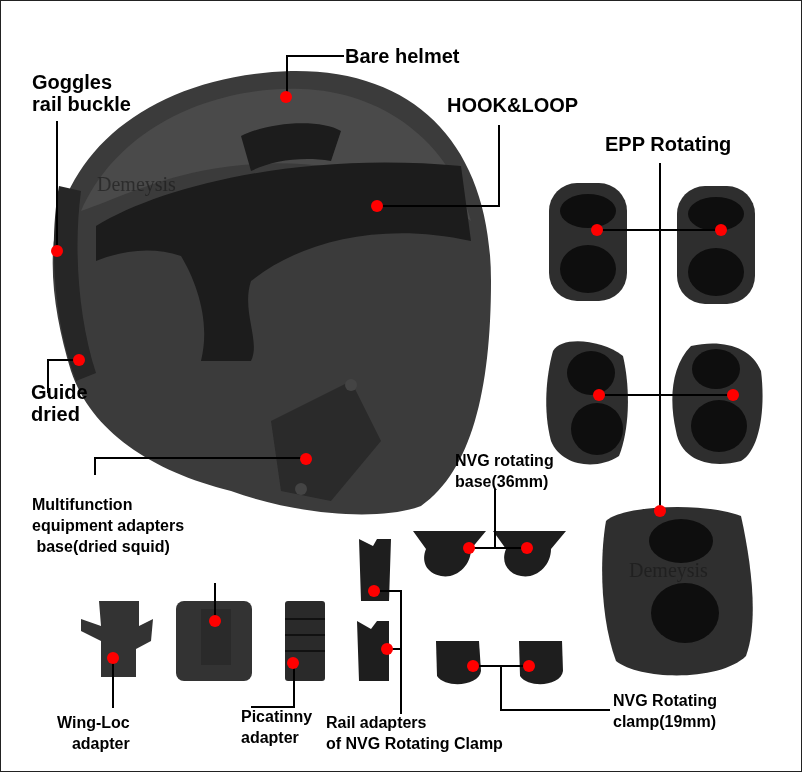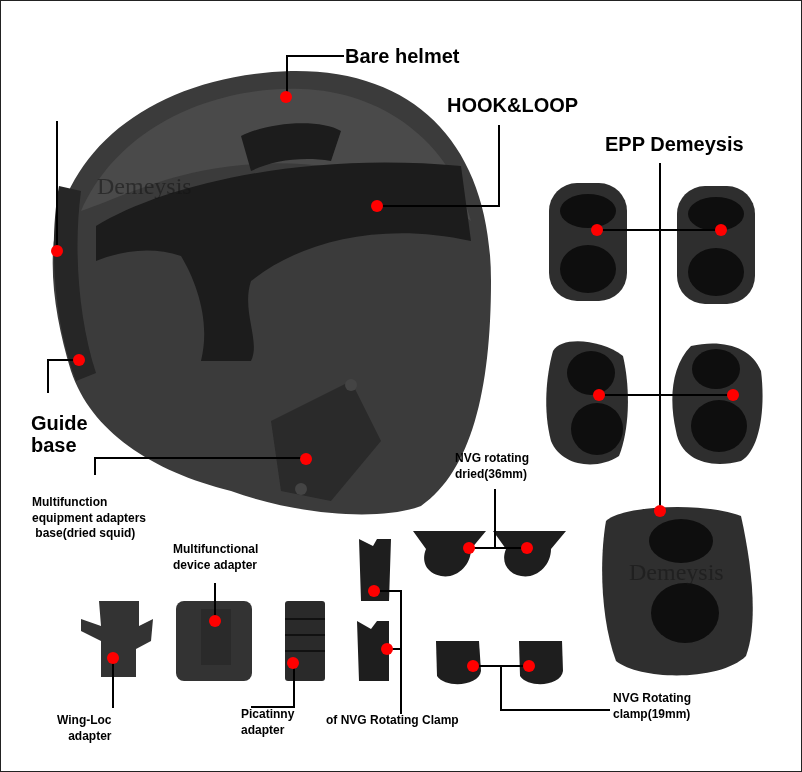--- a/index.html
+++ b/index.html
@@ -1,23 +1,23 @@
 <!DOCTYPE html>
 <html><head>
 <meta charset="utf-8">
 <style>
   html,body{margin:0;padding:0;background:#fff;}
   body{width:802px;height:772px;position:relative;overflow:hidden;font-family:"Liberation Sans",sans-serif;}
   .frame{position:absolute;left:0;top:0;width:800px;height:770px;border:1px solid #222;background:#fff;}
   .lbl{position:absolute;font-weight:bold;color:#000;line-height:1.12;white-space:nowrap;}
   .big{font-size:20px;}
-  .mid{font-size:12px;}
+  .mid{font-size:16px;}
   .line{position:absolute;background:#000;}
   .dot{position:absolute;width:12px;height:12px;border-radius:50%;background:#ff0000;margin-left:-6px;margin-top:-6px;}
-  .wm{position:absolute;font-family:"Liberation Serif",serif;color:rgba(20,20,20,0.55);font-size:24px;}
+  .wm{position:absolute;font-family:"Liberation Serif",serif;color:rgba(20,20,20,0.55);font-size:20px;}
   svg{position:absolute;left:0;top:0;}
 </style>
 </head>
 <body>
 
 <div class="frame">
 
   <svg width="802" height="772">
 
     <g>
@@ -76,47 +76,48 @@
     <line x1="284" y1="618" x2="324" y2="618" stroke="#111" stroke-width="2"></line>
     <line x1="284" y1="634" x2="324" y2="634" stroke="#111" stroke-width="2"></line>
     <line x1="284" y1="650" x2="324" y2="650" stroke="#111" stroke-width="2"></line>
   </svg>
 
   <div class="wm" style="left:96px;top:172px;">Demeysis</div>
   <div class="wm" style="left:628px;top:558px;">Demeysis</div>
 
   <div class="lbl big" style="left:344px;top:44px;">Bare helmet</div>
   <div class="lbl big" style="left:446px;top:93px;">HOOK&amp;LOOP</div>
-  <div class="lbl big" style="left:604px;top:132px;">EPP Demeysis</div>
-  <div class="lbl big" style="left:30px;top:411px;">
+  <div class="lbl big" style="left:31px;top:70px;">
+    <div>Goggles</div>
+    <div>rail buckle</div>
+  </div>
+  <div class="lbl big" style="left:604px;top:132px;">EPP Rotating</div>
+  <div class="lbl big" style="left:30px;top:380px;">
     <div>Guide</div>
-    <div>base</div>
+    <div>dried</div>
   </div>
   <div class="lbl mid" style="left:31px;top:494px;line-height:1.3;">
     <div>Multifunction</div>
     <div>equipment adapters</div>
     <div style="white-space:pre;"> base(dried squid)</div>
   </div>
   <div class="lbl mid" style="left:454px;top:450px;line-height:1.3;">
     <div>NVG rotating</div>
-    <div>dried(36mm)</div>
-  </div>
-  <div class="lbl mid" style="left:172px;top:541px;line-height:1.3;">
-    <div>Multifunctional</div>
-    <div>device adapter</div>
+    <div>base(36mm)</div>
   </div>
   <div class="lbl mid" style="left:56px;top:712px;line-height:1.3;text-align:right;">
     <div>Wing-Loc</div>
     <div>adapter</div>
   </div>
   <div class="lbl mid" style="left:220px;top:706px;line-height:1.3;margin-left:20px;">
     <div>Picatinny</div>
     <div>adapter</div>
   </div>
   <div class="lbl mid" style="left:325px;top:712px;line-height:1.3;">
+    <div>Rail adapters</div>
     <div>of NVG Rotating Clamp</div>
   </div>
   <div class="lbl mid" style="left:612px;top:690px;line-height:1.3;">
     <div>NVG Rotating</div>
     <div>clamp(19mm)</div>
   </div>
 
   <div class="line" style="left:285px;top:54px;width:58px;height:2px;"></div>
   <div class="line" style="left:285px;top:54px;width:2px;height:40px;"></div>
   <div class="line" style="left:497px;top:124px;width:2px;height:82px;"></div>

